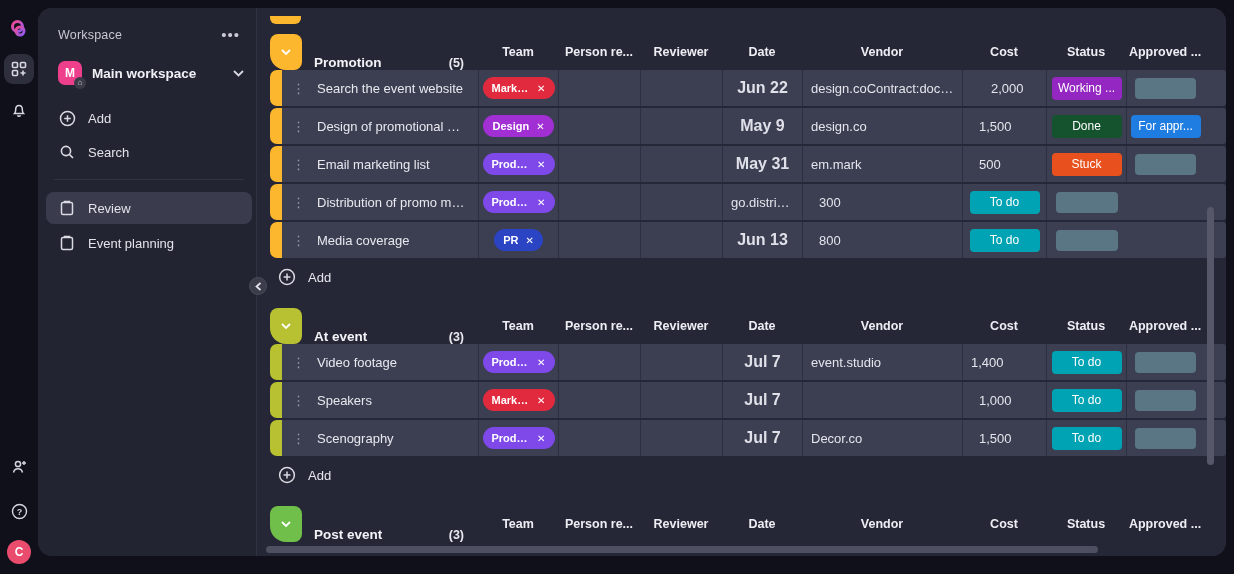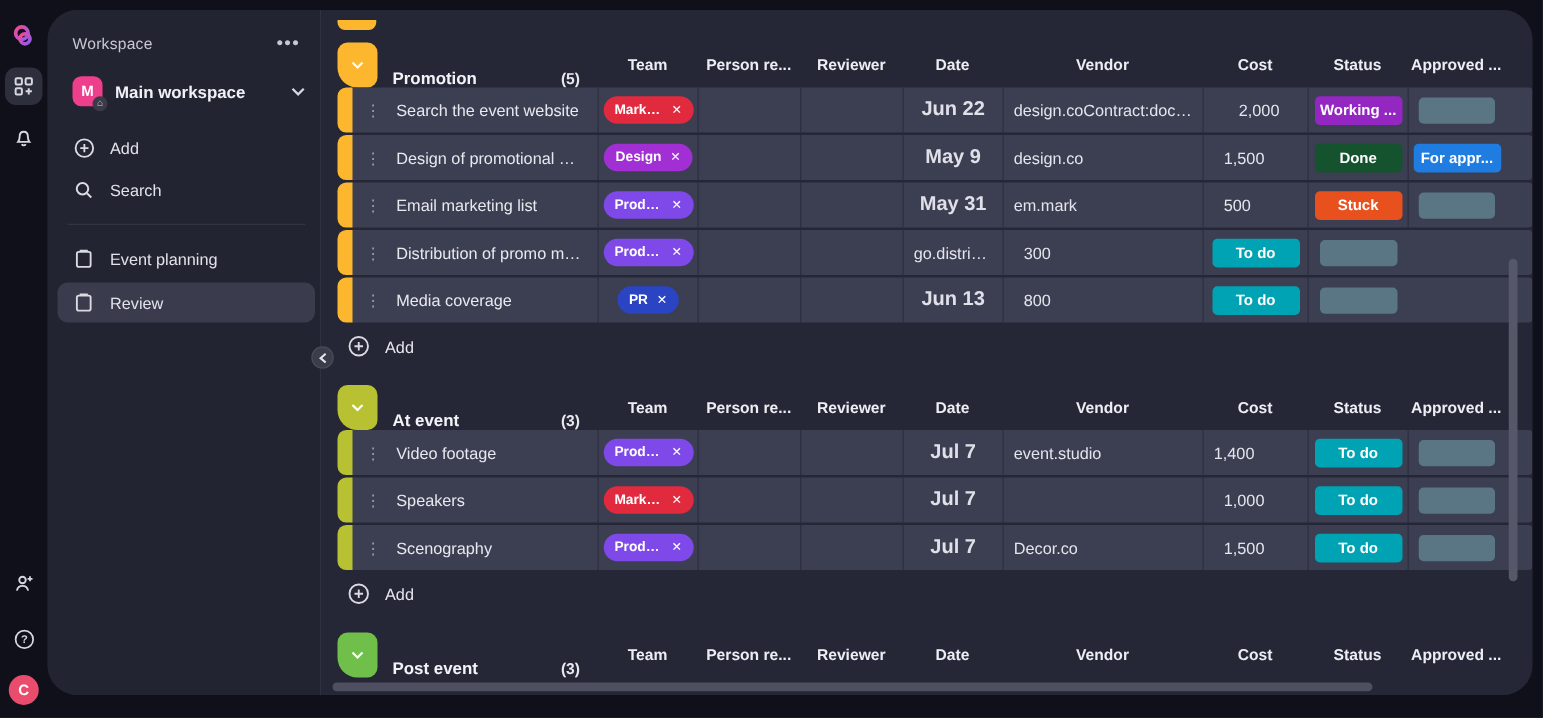--- a/index.html
+++ b/index.html
@@ -26,21 +26,21 @@
   }
   .rail-btn.active { background:#2e2f3d; }
   .avatar-c {
     width:24px; height:24px; border-radius:50%; background:#e94c6d;
     color:#fff; font-size:12px; font-weight:bold;
     display:flex; align-items:center; justify-content:center; cursor:pointer;
   }
   
   .panel {
     position:absolute; left:38px; top:8px; width:1188px; height:548px;
-    background:#252634; border-radius:24px; display:flex; overflow:hidden;
+    background:#252634; border-radius:14px; display:flex; overflow:hidden;
   }
   
   .sidebar {
     width:219px; flex:0 0 219px; background:#232431;
     border-right:1px solid #31323f; padding:18px 12px 0 20px;
     display:flex; flex-direction:column; position:relative;
   }
   .ws-header { display:flex; align-items:center; justify-content:space-between; margin-bottom:18px; }
   .ws-header-title { font-size:12.5px; color:#c7c8d2; letter-spacing:.2px; }
   .ws-menu { color:#c7c8d2; font-size:15px; letter-spacing:1px; cursor:pointer; padding:0 4px; }
@@ -113,21 +113,21 @@
     display:inline-flex; align-items:center; gap:7px; height:22px;
     border-radius:11px; padding:0 9px; color:#fff; font-size:11px; font-weight:bold;
     cursor:pointer; max-width:72px;
   }
   .team-pill .x { font-size:10px; font-weight:normal; cursor:pointer; }
   .team-pill .tx { overflow:hidden; text-overflow:ellipsis; white-space:nowrap; }
   .date-txt { font-size:16px; font-weight:600; color:#dfe0e8; }
   .vendor-txt, .cost-txt { font-size:13px; color:#e4e5ec; overflow:hidden; text-overflow:ellipsis; }
   .status-badge {
     min-width:70px; height:23px; border-radius:4px; color:#fff;
-    font-size:12px; font-weight:700; display:flex; align-items:center; justify-content:center;
+    font-size:12px; font-weight:400; display:flex; align-items:center; justify-content:center;
     padding:0 6px; cursor:pointer; max-width:72px; overflow:hidden; white-space:nowrap;
   }
   .appr-placeholder { width:62px; height:21px; border-radius:4px; background:#5e7e8c; opacity:.88; }
   .add-row {
     display:flex; align-items:center; gap:12px; height:34px; margin:2px 0 0 8px;
     color:#e6e7ee; font-size:13px; cursor:pointer; width:180px;
   }
   .add-row .ic { display:flex; color:#d9dae2; }
   
   .vscroll {
@@ -221,37 +221,37 @@
       <span class="ic">
         <svg width="16" height="16" viewBox="0 0 16 16" fill="none" stroke="#d9dae2" stroke-width="1.6">
           <circle cx="7" cy="7" r="4.6"></circle>
             <path d="M10.6 10.6L14 14"></path>
         </svg>
       </span>
       <span>Search</span>
     </div>
     <div class="side-divider"></div>
     <div id="board-list">
+        <div class="side-item active">
+          <span class="ic">
+            <svg width="14" height="16" viewBox="0 0 14 16" fill="none" stroke="#d9dae2" stroke-width="1.5">
+              <rect x="1.5" y="2.5" width="11" height="12" rx="1.5"></rect>
+              <path d="M4.5 2.5V1.5h5v1"></path>
+            </svg>
+          </span>
+          <span>Review</span>
+        </div>
         <div class="side-item">
           <span class="ic">
             <svg width="14" height="16" viewBox="0 0 14 16" fill="none" stroke="#d9dae2" stroke-width="1.5">
               <rect x="1.5" y="2.5" width="11" height="12" rx="1.5"></rect>
               <path d="M4.5 2.5V1.5h5v1"></path>
             </svg>
           </span>
           <span>Event planning</span>
-        </div>
-        <div class="side-item active">
-          <span class="ic">
-            <svg width="14" height="16" viewBox="0 0 14 16" fill="none" stroke="#d9dae2" stroke-width="1.5">
-              <rect x="1.5" y="2.5" width="11" height="12" rx="1.5"></rect>
-              <path d="M4.5 2.5V1.5h5v1"></path>
-            </svg>
-          </span>
-          <span>Review</span>
         </div>
       </div>
   </div>
 
   <div class="collapse-btn">
     <svg width="7" height="9" viewBox="0 0 7 9" fill="none" stroke="#e3e4ec" stroke-width="1.7">
         <path d="M5.5 1L1.5 4.5 5.5 8"></path>
       </svg>
   </div>
 

